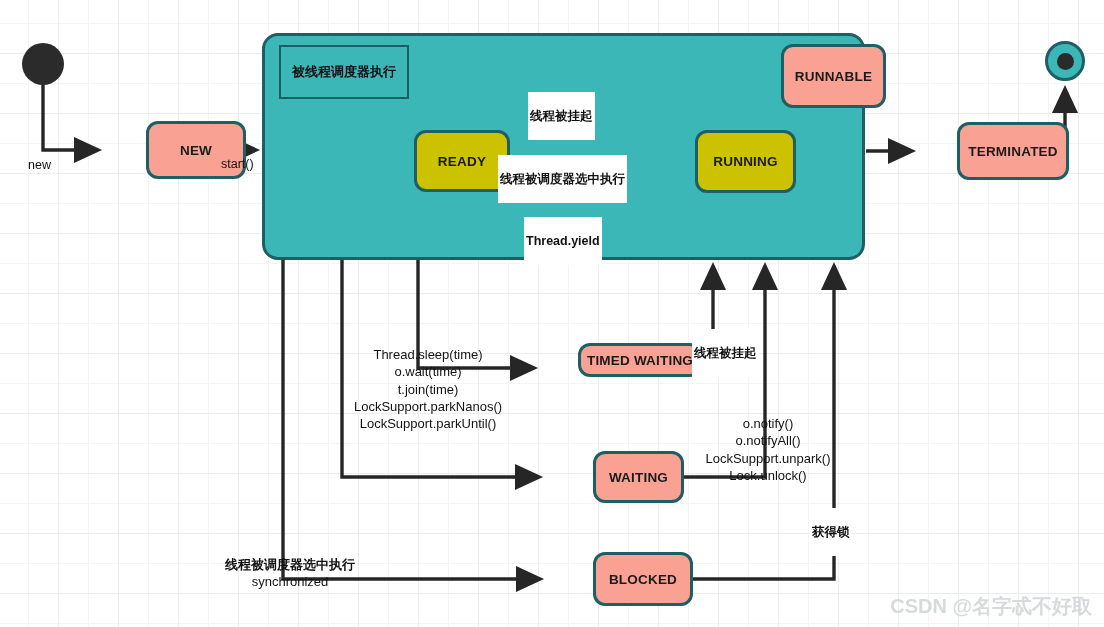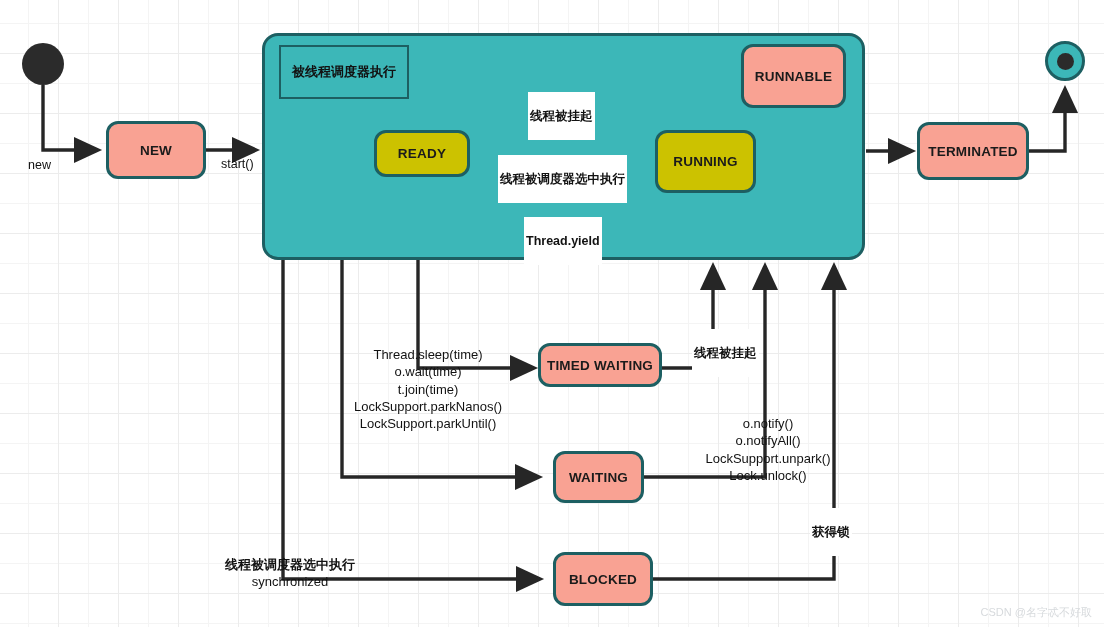--- a/index.html
+++ b/index.html
@@ -35,20 +35,21 @@
     display: flex;
     align-items: center;
     justify-content: center;
     text-align: center;
     border: 3px solid #1d5f62;
     border-radius: 12px;
     font-size: 13.5px;
     font-weight: bold;
     color: #1b1b1b;
     letter-spacing: 0.2px;
+    margin-left: 40px;
   }
   .node.salmon { background: #f9a293; }
   .node.olive  { background: #ccc200; }
 
   .container-state {
     position: absolute;
     left: 262px; top: 33px;
     width: 603px; height: 227px;
     box-sizing: border-box;
     background: #3cb7b8;
@@ -110,23 +111,23 @@
     background: transparent;
     text-align: center;
     font-weight: normal;
     font-size: 13px;
     line-height: 1.33;
   }
   .elabel.multi b { font-weight: bold; }
   .watermark {
     position: absolute;
     right: 12px; bottom: 7px;
-    font-size: 11px;
+    font-size: 20px;
     color: #d7dadd;
-    font-weight: normal;
+    font-weight: bold;
     white-space: nowrap;
   }
 </style>
 </head>
 <body>
 
 <div id="canvas">
 
   <svg class="edges" viewBox="0 0 1104 627">
     <defs>
@@ -167,27 +168,27 @@
       <i></i>
     </div>
 
   <div class="container-state"></div>
   <div class="region-label">被线程调度器执行</div>
 
   <div class="node salmon" style="left:106px; top:121px; width:100px; height:58px;">NEW</div>
 
   <div class="node salmon" style="left:741px; top:44px; width:105px; height:64px;">RUNNABLE</div>
 
-  <div class="node olive" style="left:374px; top:130px; width:96px; height:47px;">READY</div>
+  <div class="node olive" style="left:374px; top:130px; width:96px; height:62px;">READY</div>
 
   <div class="node olive" style="left:655px; top:130px; width:101px; height:63px;">RUNNING</div>
 
   <div class="node salmon" style="left:917px; top:122px; width:112px; height:58px;">TERMINATED</div>
 
-  <div class="node salmon" style="left:538px; top:343px; width:124px; height:44px;">TIMED WAITING</div>
+  <div class="node salmon" style="left:538px; top:343px; width:124px; height:34px;">TIMED WAITING</div>
 
   <div class="node salmon" style="left:553px; top:552px; width:100px; height:54px;">BLOCKED</div>
 
   <div class="node salmon" style="left:553px; top:451px; width:91px; height:52px;">WAITING</div>
 
   <div class="elabel plain" style="left:26px; top:141px;">new</div>
 
   <div class="elabel plain" style="left:219px; top:140px;">start()</div>
 
   <div class="elabel" style="left:528px; top:92px;">线程被挂起</div>

